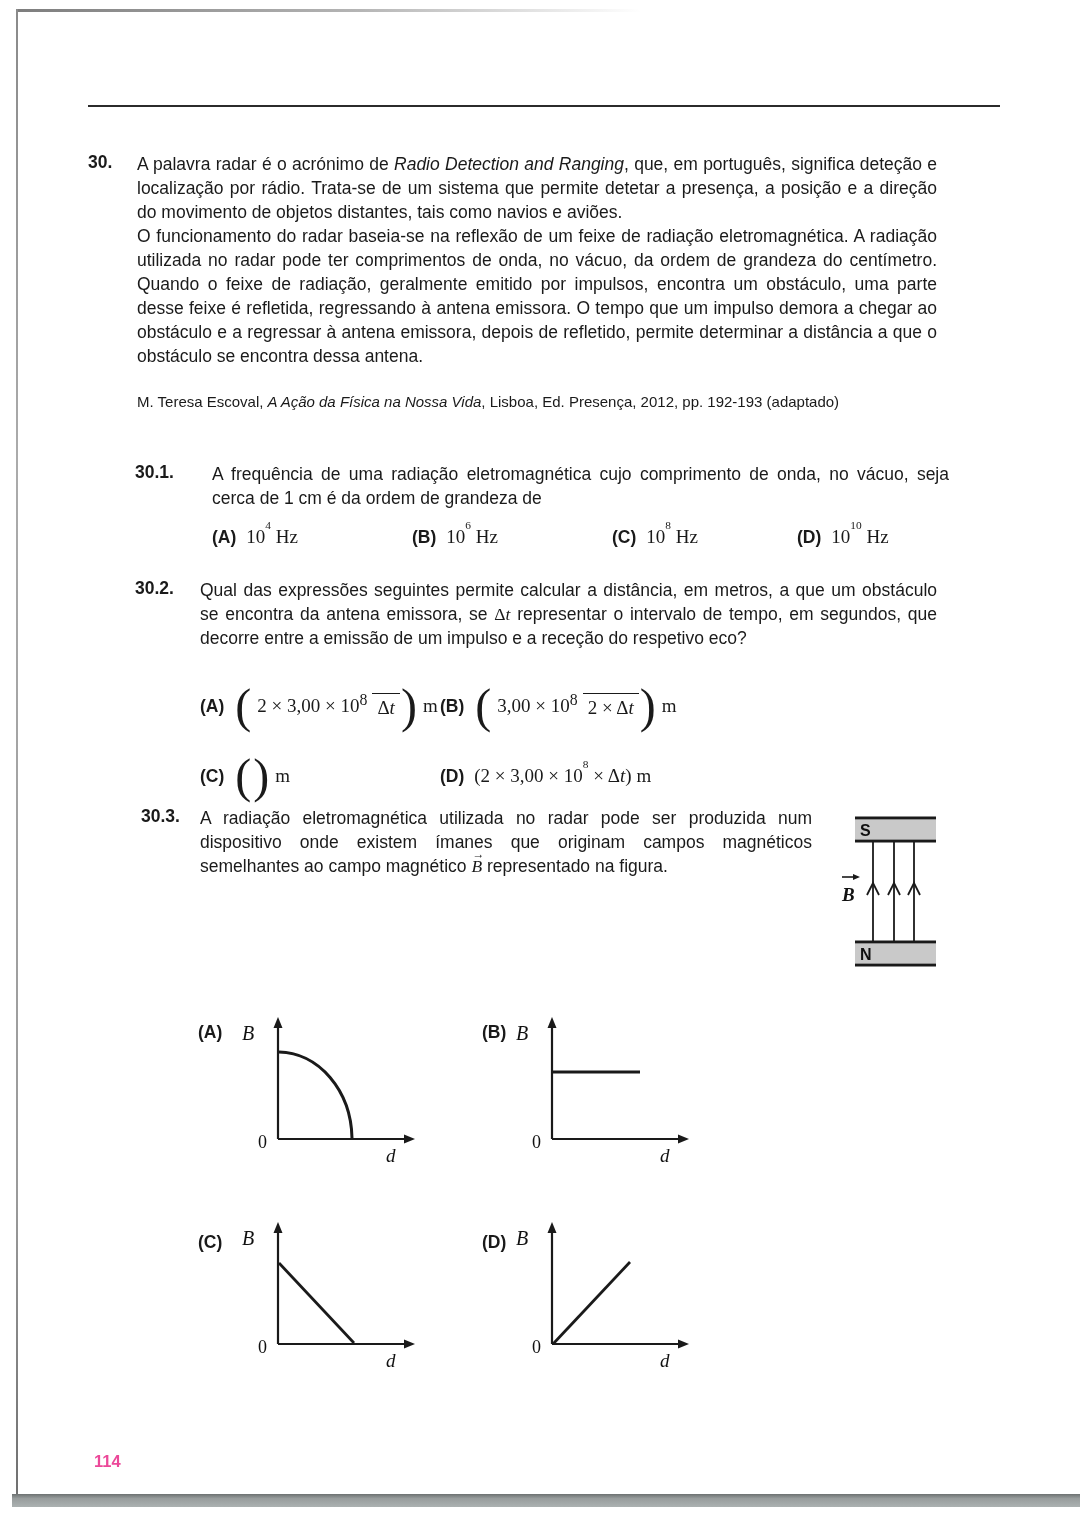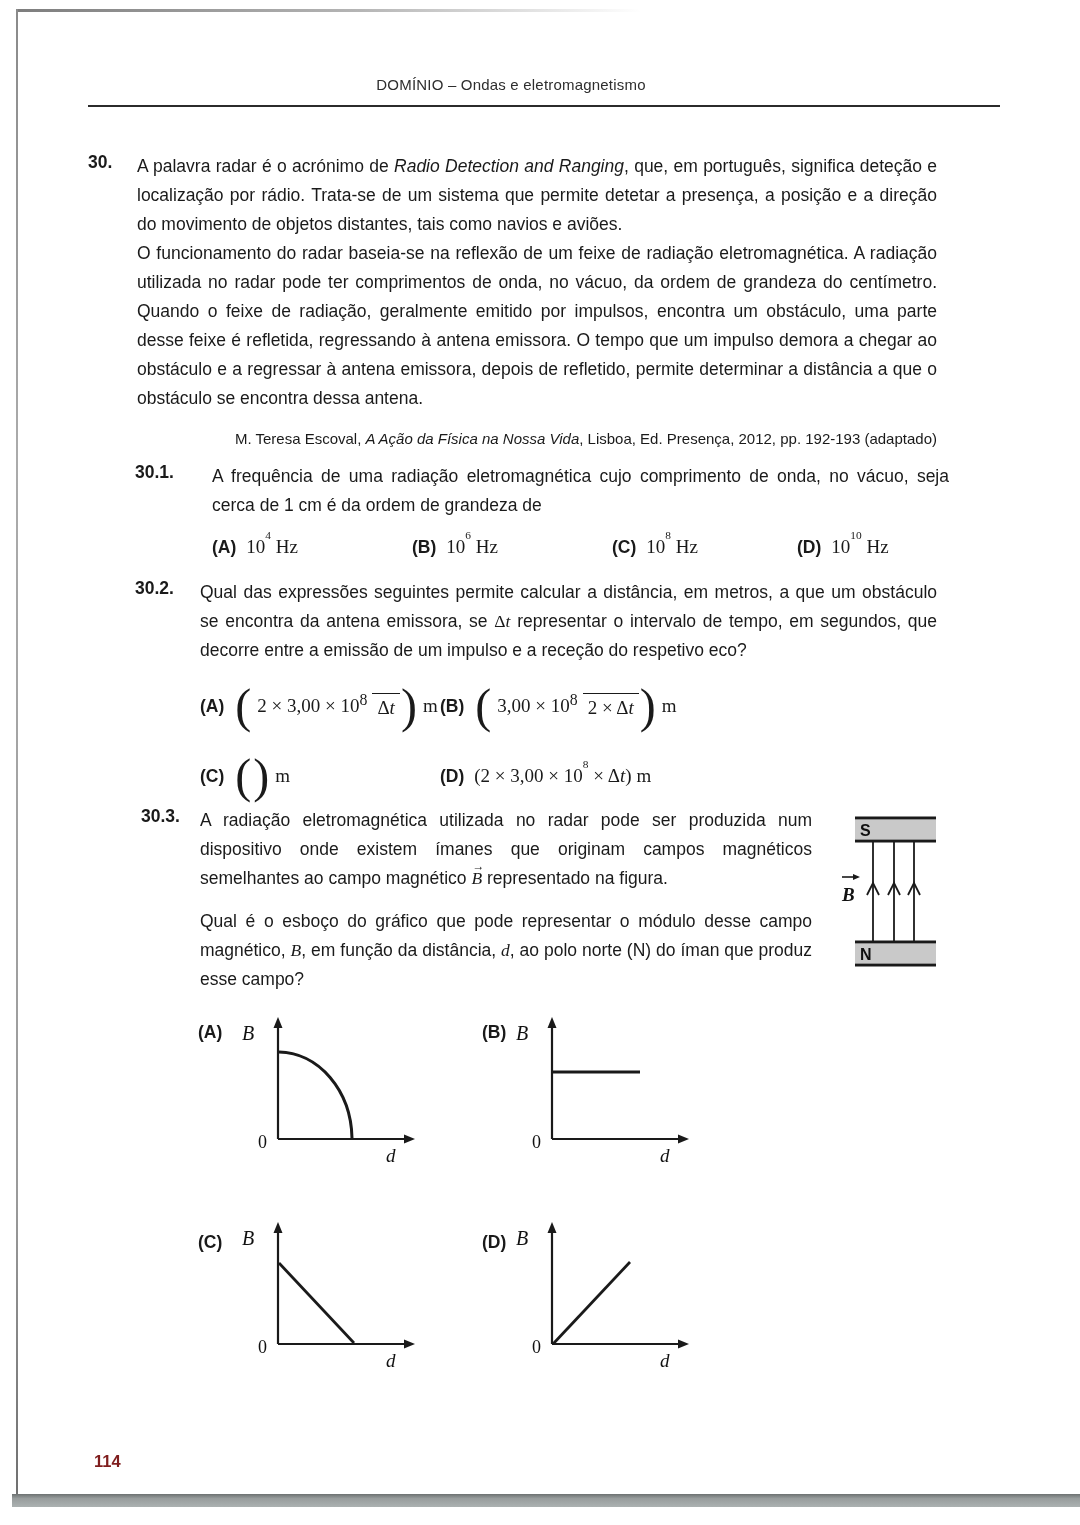--- a/index.html
+++ b/index.html
@@ -11,24 +11,24 @@
   .edge-left{position:absolute;left:16px;top:9px;width:2px;height:1490px;
     background:linear-gradient(to bottom,#8a8a8a,#ababab 30%,#9a9a9a 80%,#6f6f6f);}
   .edge-bottom{position:absolute;left:12px;top:1494px;width:1068px;height:13px;
     background:linear-gradient(to bottom,#6d7272 0%,#989d9d 35%,#abb1b1 100%);}
   
   .header-title{position:absolute;left:0;top:76px;width:1022px;text-align:center;
     font-size:15px;color:#2e2e2e;letter-spacing:.2px;}
   .header-rule{position:absolute;left:88px;top:105px;width:912px;height:2px;background:#2b2b2b;}
   
   .qnum{position:absolute;font-weight:700;font-size:17.5px;}
-  .body-text{font-size:17.5px;line-height:29px;text-align:justify;}
+  .body-text{font-size:17.5px;line-height:24px;text-align:justify;}
   .body-text p{margin:0;}
   section{position:absolute;}
-  .citation{margin-top:16px;font-size:15px;line-height:20px;text-align:right;}
+  .citation{margin-top:24px;font-size:15px;line-height:20px;text-align:left;}
   
   .math{font-family:"Liberation Serif",serif;font-size:19px;white-space:nowrap;}
   .math sup{font-size:.6em;position:relative;top:-.55em;line-height:0;}
   .math i{font-style:italic;}
   .opt-label{font-weight:700;font-size:17.5px;font-family:"Liberation Sans",sans-serif;
     margin-right:10px;}
   .opt{position:absolute;top:0;white-space:nowrap;}
   .options-row{position:relative;height:40px;margin-top:16px;}
   
   .f-row{position:absolute;left:63px;height:62px;}
@@ -41,32 +41,31 @@
   .frac .den{border-top:1.6px solid #1a1a1a;padding:3px 5px 0 5px;}
   .unit{font-family:"Liberation Serif",serif;font-size:19px;margin-left:5px;}
   
   .vecb{position:relative;display:inline-block;font-style:italic;
     font-family:"Liberation Serif",serif;}
   .vecb .vec-arr{position:absolute;left:1px;top:-12px;font-size:12px;font-style:normal;}
   .dvar{font-style:italic;}
   
   .graph-label{position:absolute;font-weight:700;font-size:17.5px;}
   .graph-svg{position:absolute;}
-  .page-number{position:absolute;left:94px;top:1452px;font-size:16.5px;font-weight:600;color:#7f1d1d;}
+  .page-number{position:absolute;left:94px;top:1452px;font-size:16.5px;font-weight:600;color:#ec4899;}
 </style>
 </head>
 <body>
 
 <div class="page">
 
   <div class="edge-top"></div>
   <div class="edge-left"></div>
   <div class="edge-bottom"></div>
 
-  <div class="header-title">DOMÍNIO – Ondas e eletromagnetismo</div>
   <div class="header-rule"></div>
 
   <span class="qnum" style="left:88px;top:152px;">30.</span>
   <section style="left:137px;top:152px;width:800px;">
     <div class="body-text">
       <p><span>A palavra radar é o acrónimo de </span><i>Radio Detection and Ranging</i><span>, que, em português, significa deteção e localização por rádio. Trata-se de um sistema que permite detetar a presença, a posição e a direção do movimento de objetos distantes, tais como navios e aviões.</span></p>
       <p>O funcionamento do radar baseia-se na reflexão de um feixe de radiação eletromagnética. A radiação utilizada no radar pode ter comprimentos de onda, no vácuo, da ordem de grandeza do centímetro. Quando o feixe de radiação, geralmente emitido por impulsos, encontra um obstáculo, uma parte desse feixe é refletida, regressando à antena emissora. O tempo que um impulso demora a chegar ao obstáculo e a regressar à antena emissora, depois de refletido, permite determinar a distância a que o obstáculo se encontra dessa antena.</p>
     </div>
     <p class="citation"><span>M. Teresa Escoval, </span><i>A Ação da Física na Nossa Vida</i><span>, Lisboa, Ed. Presença, 2012, pp. 192-193 (adaptado)</span></p>
   </section>
@@ -131,21 +130,20 @@
         <span class="math"><span>(2 × 3,00 × 10</span><sup>8</sup><span> × Δ</span><i>t</i><span>)</span></span>
         <span class="unit">m</span>
       </div>
     </div>
   </section>
 
   <span class="qnum" style="left:141px;top:806px;">30.3.</span>
   <section style="left:200px;top:806px;width:612px;">
     <div class="body-text">
       <p><span>A radiação eletromagnética utilizada no radar pode ser produzida num dispositivo onde existem ímanes que originam campos magnéticos semelhantes ao campo magnético </span><span class="vecb"><span class="vec-arr">→</span><span>B</span></span><span> representado na figura.</span></p>
-      <p style="margin-top:14px;"><span>Qual é o esboço do gráfico que pode representar o módulo desse campo magnético, </span><span class="math dvar" style="font-size:17.5px;">B</span><span>, em função da distância, </span><span class="math dvar" style="font-size:17.5px;">d</span><span>, ao polo norte (N) do íman que produz esse campo?</span></p>
     </div>
   </section>
 
   <svg class="graph-svg" style="left:838px;top:800px;" width="165" height="180" viewBox="0 0 165 180">
     <g>
       <line x1="17" y1="18" x2="98" y2="18" stroke="#1a1a1a" stroke-width="3"></line>
       <rect x="17" y="20" width="81" height="19" fill="#c9c9c9"></rect>
       <line x1="17" y1="41" x2="98" y2="41" stroke="#1a1a1a" stroke-width="3"></line>
     </g>
     <text x="22" y="36" font-family="Liberation Sans,sans-serif" font-weight="700" font-size="16" fill="#111">S</text>

